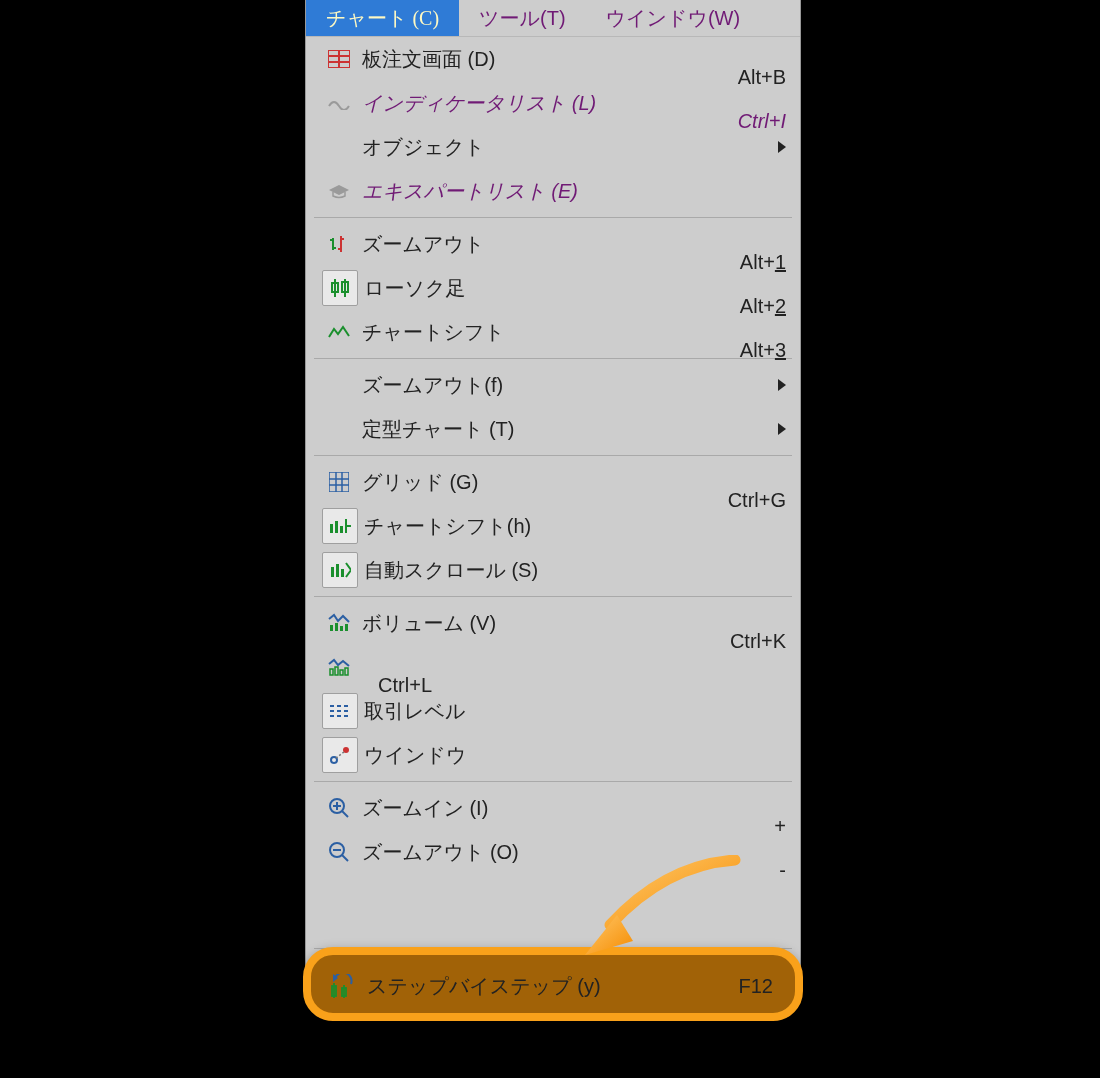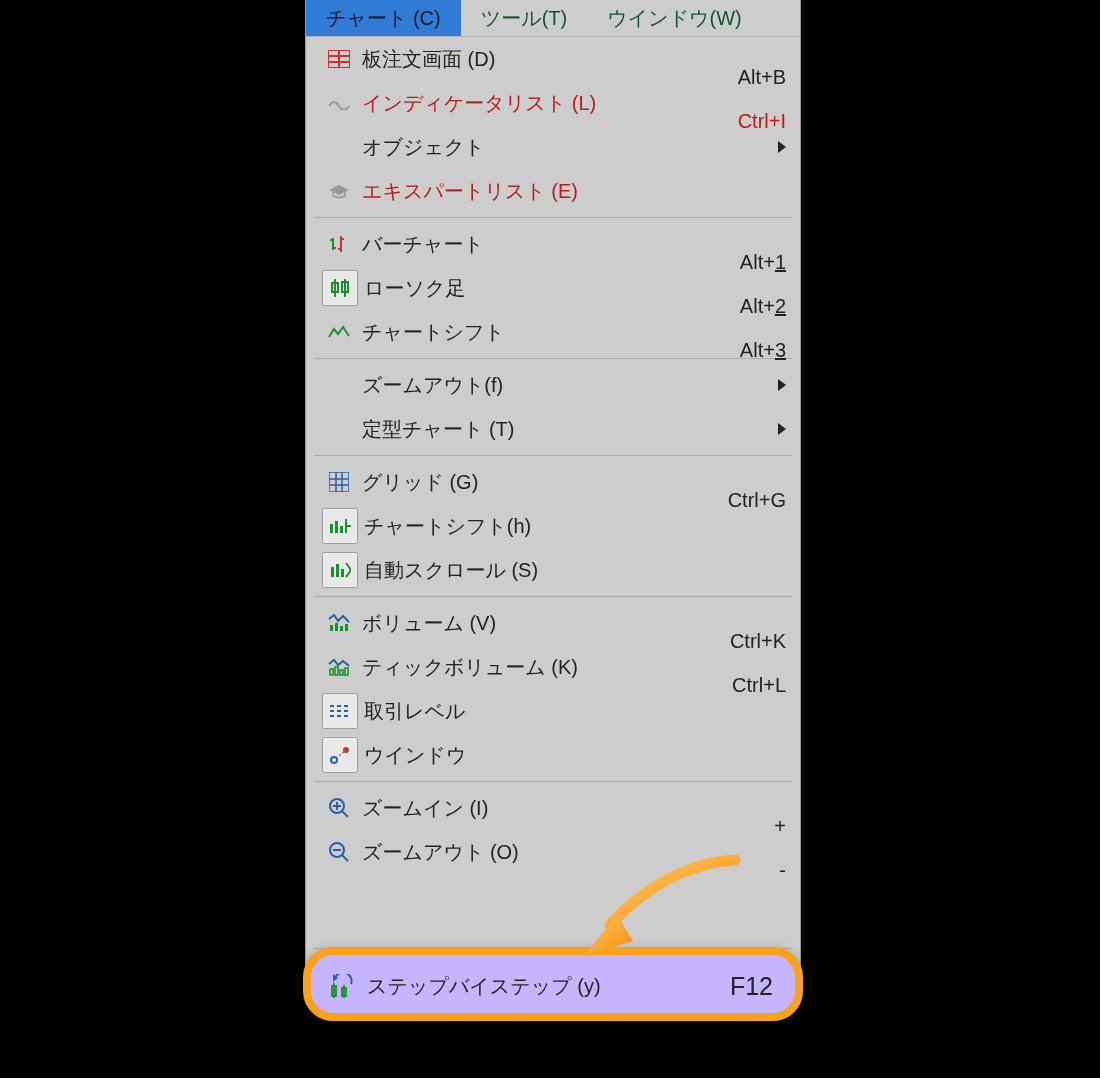--- a/index.html
+++ b/index.html
@@ -23,41 +23,42 @@
   .menubar {
     display: flex;
     height: 36px;
     align-items: stretch;
     border-bottom: 1px solid #b8b8b8;
   }
   .menubar .tab {
     display: flex;
     align-items: center;
     padding: 0 20px;
-    color: #14532d;
+    color: #701a75;
     font-size: 20px;
     white-space: nowrap;
   }
   .menubar .tab.active {
     background: #2f7bd6;
-    color: #0f172a;
+    color: #fef9c3;
+    font-family: Liberation Serif, serif;
   }
   .menu-body {
     background: #cdcdcd;
     padding-bottom: 4px;
   }
   .menu-item {
     display: flex;
     align-items: center;
     height: 44px;
     padding: 0 14px 0 16px;
     color: #222;
     position: relative;
   }
-  .menu-item.disabled { color: #b91c1c; }
+  .menu-item.disabled { color: #701a75; font-style: italic; }
   .menu-item .icon-slot {
     width: 34px;
     height: 34px;
     display: flex;
     align-items: center;
     justify-content: center;
     flex: 0 0 34px;
     margin-right: 6px;
   }
   .menu-item .icon-slot.toggled {
@@ -93,35 +94,35 @@
   }
   
   .callout-box {
     position: absolute;
     left: 303px;
     top: 947px;
     width: 500px;
     height: 74px;
     border: 8px solid #f9a11a;
     border-radius: 30px;
-    background: #c4b5fd;
+    background: #a16207;
     box-shadow: 0 4px 12px rgba(0,0,0,0.35);
     display: flex;
     align-items: center;
     padding: 4px 22px 0 14px;
     box-sizing: border-box;
     z-index: 5;
   }
   .callout-box .icon-slot {
     width: 34px; height: 34px;
     display:flex;align-items:center;justify-content:center;
     flex:0 0 34px; margin-right:8px;
   }
   .callout-box .label { flex:1; font-size:20px; color:#222; }
-  .callout-box .shortcut { font-size:25px; color:#222; }
+  .callout-box .shortcut { font-size:20px; color:#222; }
   .arrow-svg {
     position: absolute;
     left: 555px;
     top: 855px;
     width: 200px;
     height: 110px;
     z-index: 6;
     pointer-events: none;
   }
   svg { display: block; }
@@ -184,21 +185,21 @@
       <span class="icon-slot">
         <svg width="20" height="20" viewBox="0 0 20 20">
           <line x1="4" y1="4" x2="4" y2="16" stroke="#1a8f2d" stroke-width="2"></line>
           <line x1="1" y1="6" x2="4" y2="6" stroke="#1a8f2d" stroke-width="2"></line>
           <line x1="4" y1="14" x2="7" y2="14" stroke="#1a8f2d" stroke-width="2"></line>
           <line x1="12" y1="2" x2="12" y2="18" stroke="#c33" stroke-width="2"></line>
           <line x1="9" y1="15" x2="12" y2="15" stroke="#c33" stroke-width="2"></line>
           <line x1="12" y1="5" x2="15" y2="5" stroke="#c33" stroke-width="2"></line>
         </svg>
       </span>
-      <span class="label">バーチャート</span>
+      <span class="label">ズームアウト</span>
       <span class="shortcut">Alt+<span class="ul">1</span></span>
     </div>
 
     <div class="menu-item">
       <span class="icon-slot toggled">
         <svg width="22" height="22" viewBox="0 0 22 22">
           <line x1="6" y1="2" x2="6" y2="20" stroke="#1a8f2d" stroke-width="2"></line>
           <rect x="3" y="6" width="6" height="9" fill="none" stroke="#1a8f2d" stroke-width="2"></rect>
           <line x1="16" y1="2" x2="16" y2="20" stroke="#1a8f2d" stroke-width="2"></line>
           <rect x="13" y="5" width="6" height="10" fill="none" stroke="#1a8f2d" stroke-width="2"></rect>
@@ -297,21 +298,20 @@
     <div class="menu-item">
       <span class="icon-slot">
         <svg width="22" height="20" viewBox="0 0 22 20">
           <polyline points="1,7 6,3 10,8 15,4 21,9" fill="none" stroke="#2b5fa3" stroke-width="2"></polyline>
           <rect x="2" y="12" width="3" height="6" fill="none" stroke="#1a8f2d" stroke-width="1.5"></rect>
           <rect x="7" y="10" width="3" height="8" fill="none" stroke="#1a8f2d" stroke-width="1.5"></rect>
           <rect x="12" y="13" width="3" height="5" fill="none" stroke="#1a8f2d" stroke-width="1.5"></rect>
           <rect x="17" y="11" width="3" height="7" fill="none" stroke="#1a8f2d" stroke-width="1.5"></rect>
         </svg>
       </span>
-      <span class="label">ティックボリューム (K)</span>
       <span class="shortcut">Ctrl+L</span>
     </div>
 
     <div class="menu-item">
       <span class="icon-slot toggled">
         <svg width="22" height="18" viewBox="0 0 22 18">
           <line x1="1" y1="4" x2="21" y2="4" stroke="#2b5fa3" stroke-width="2" stroke-dasharray="4 3"></line>
           <line x1="1" y1="9" x2="21" y2="9" stroke="#2b5fa3" stroke-width="2" stroke-dasharray="4 3"></line>
           <line x1="1" y1="14" x2="21" y2="14" stroke="#2b5fa3" stroke-width="2" stroke-dasharray="4 3"></line>
         </svg>

